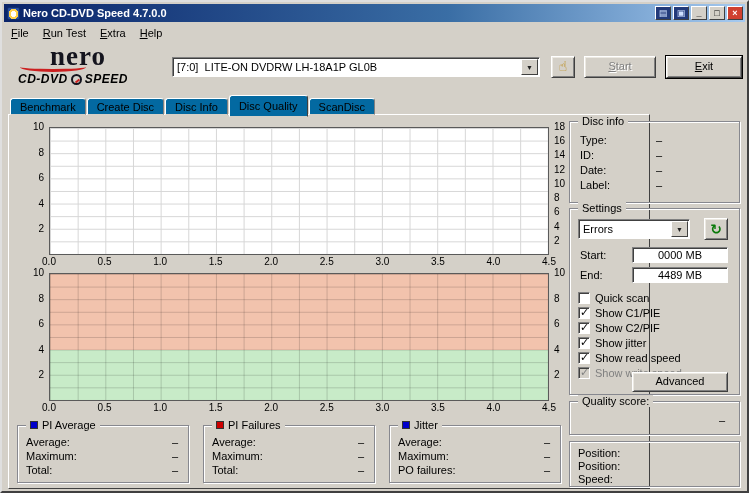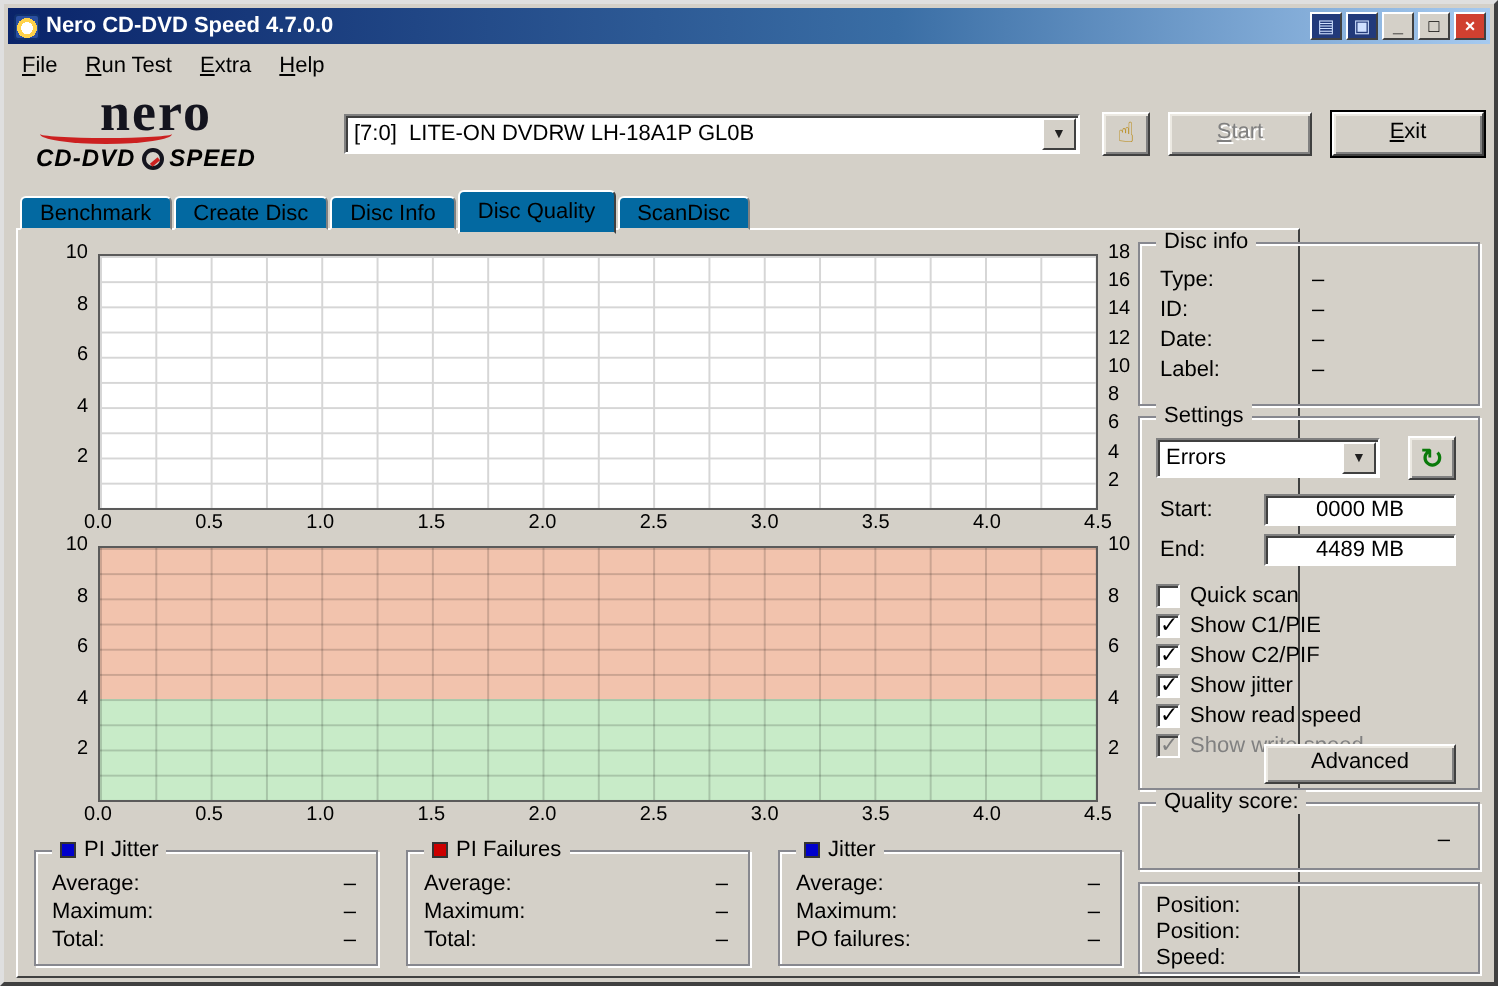--- a/index.html
+++ b/index.html
@@ -332,21 +332,21 @@
         </div>
       <div class="row" style="top:31px">
           <span class="lbl">Speed:</span>
           <span class="val"></span>
         </div>
     </div>
 
     <div class="group legend g-pie">
       <span class="gtitle">
           <span class="sq" style="background: rgb(0, 0, 204);"></span>
-          <span>PI Jitter</span>
+          <span>PI Average</span>
         </span>
       <div class="row" style="top:10px">
           <span class="lbl">Average:</span>
           <span class="val">–</span>
         </div>
       <div class="row" style="top:24px">
           <span class="lbl">Maximum:</span>
           <span class="val">–</span>
         </div>
       <div class="row" style="top:38px">

